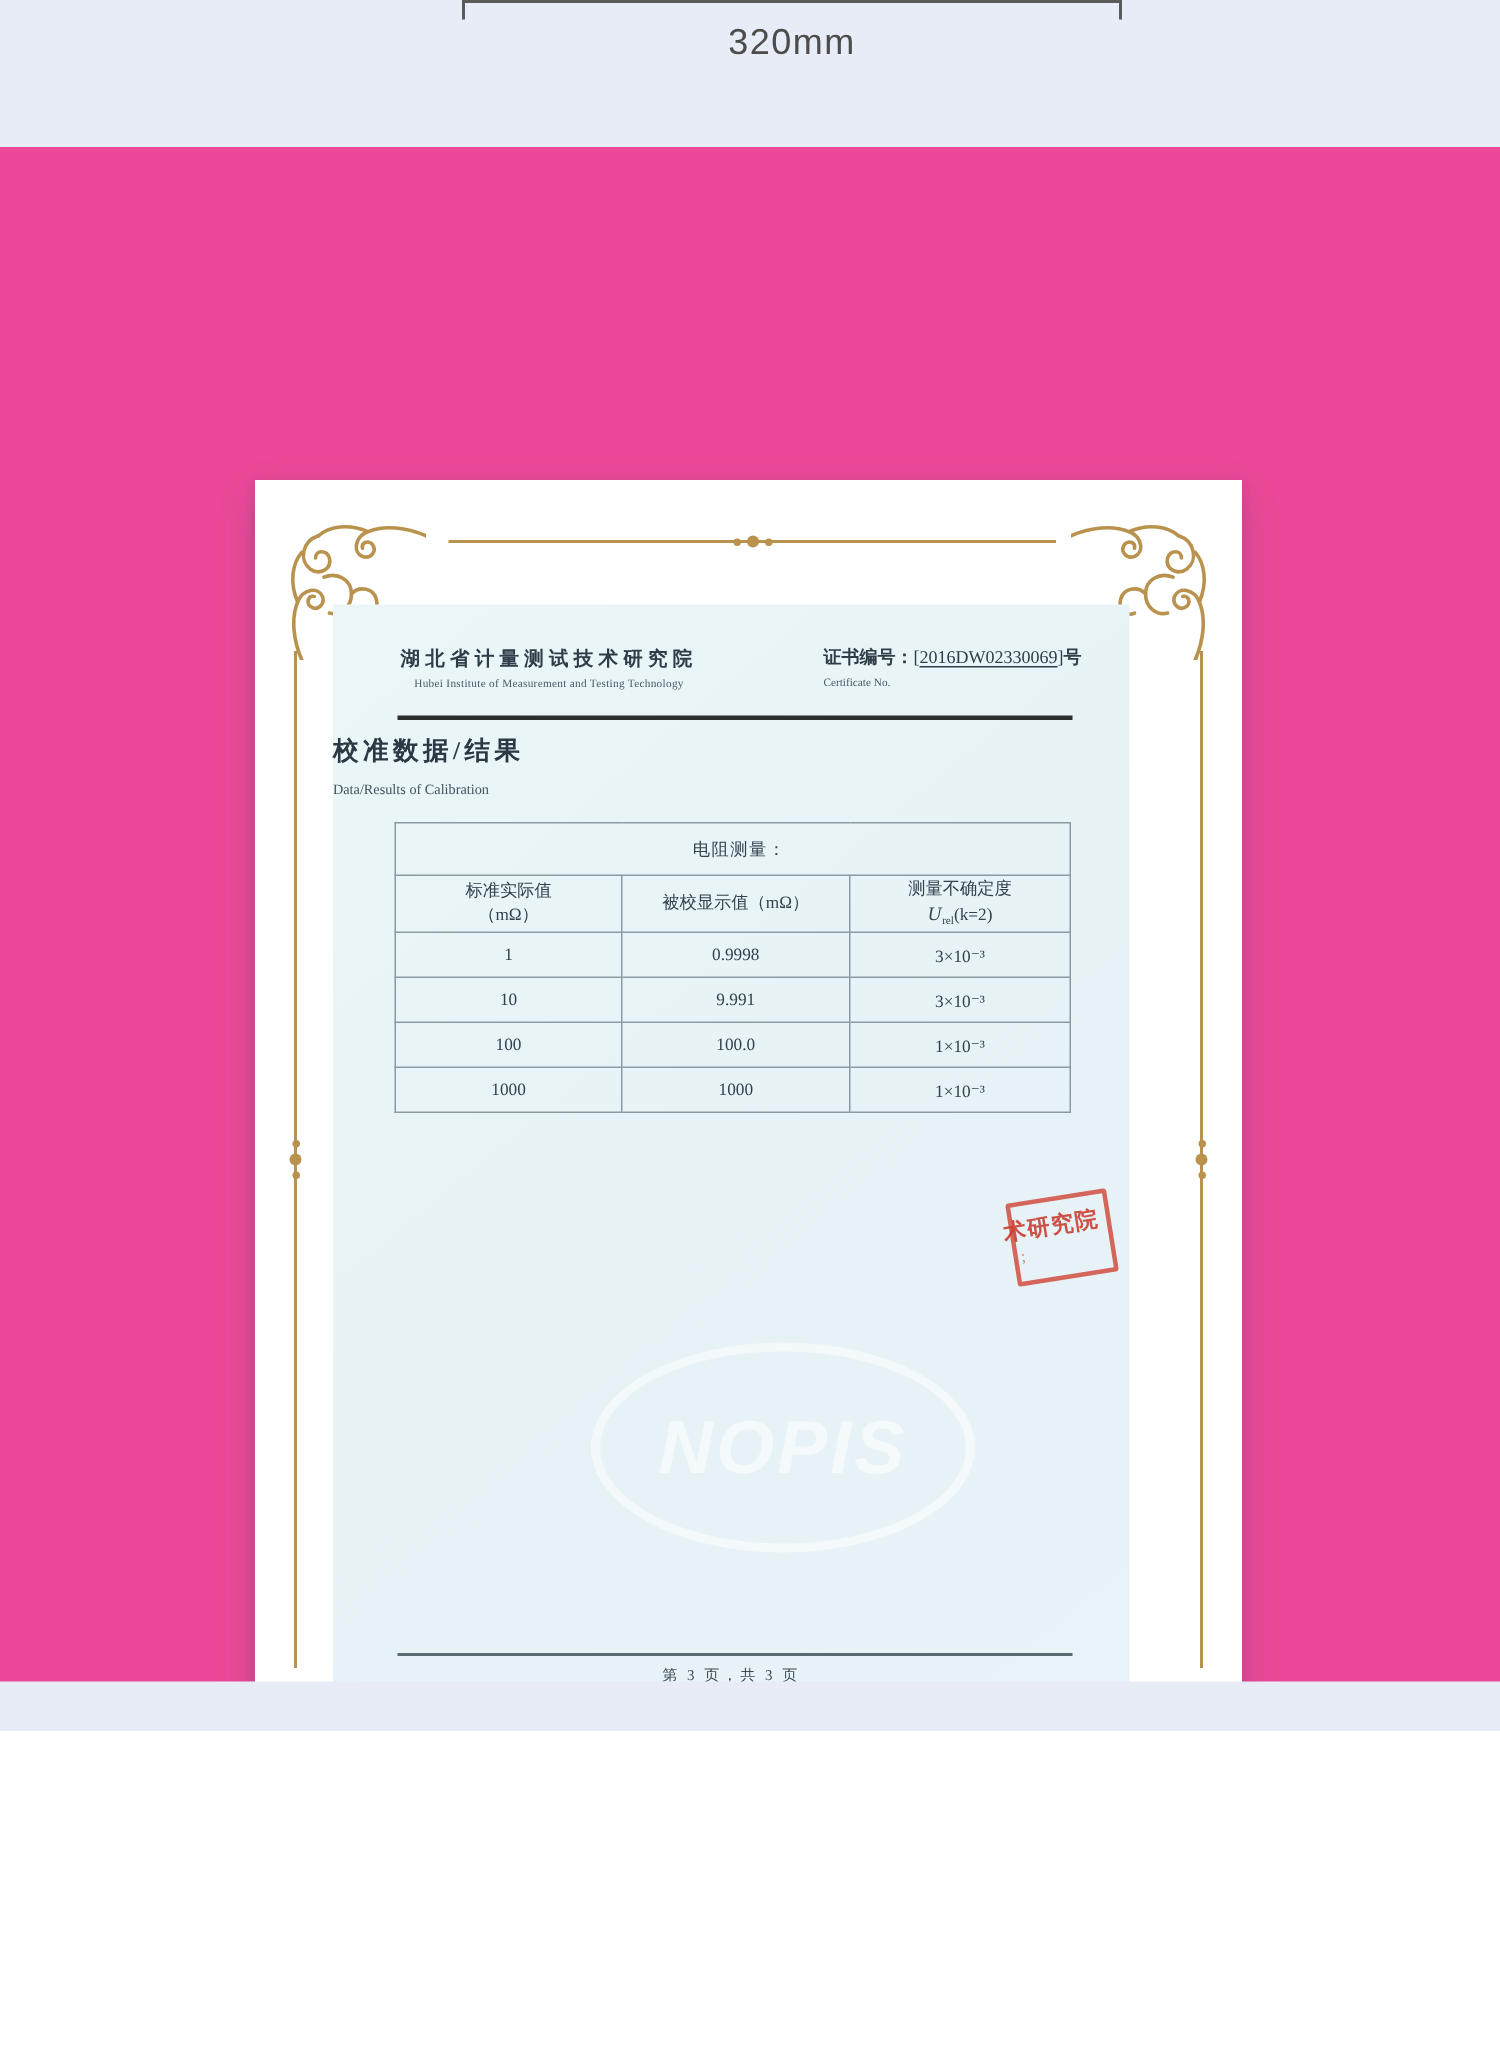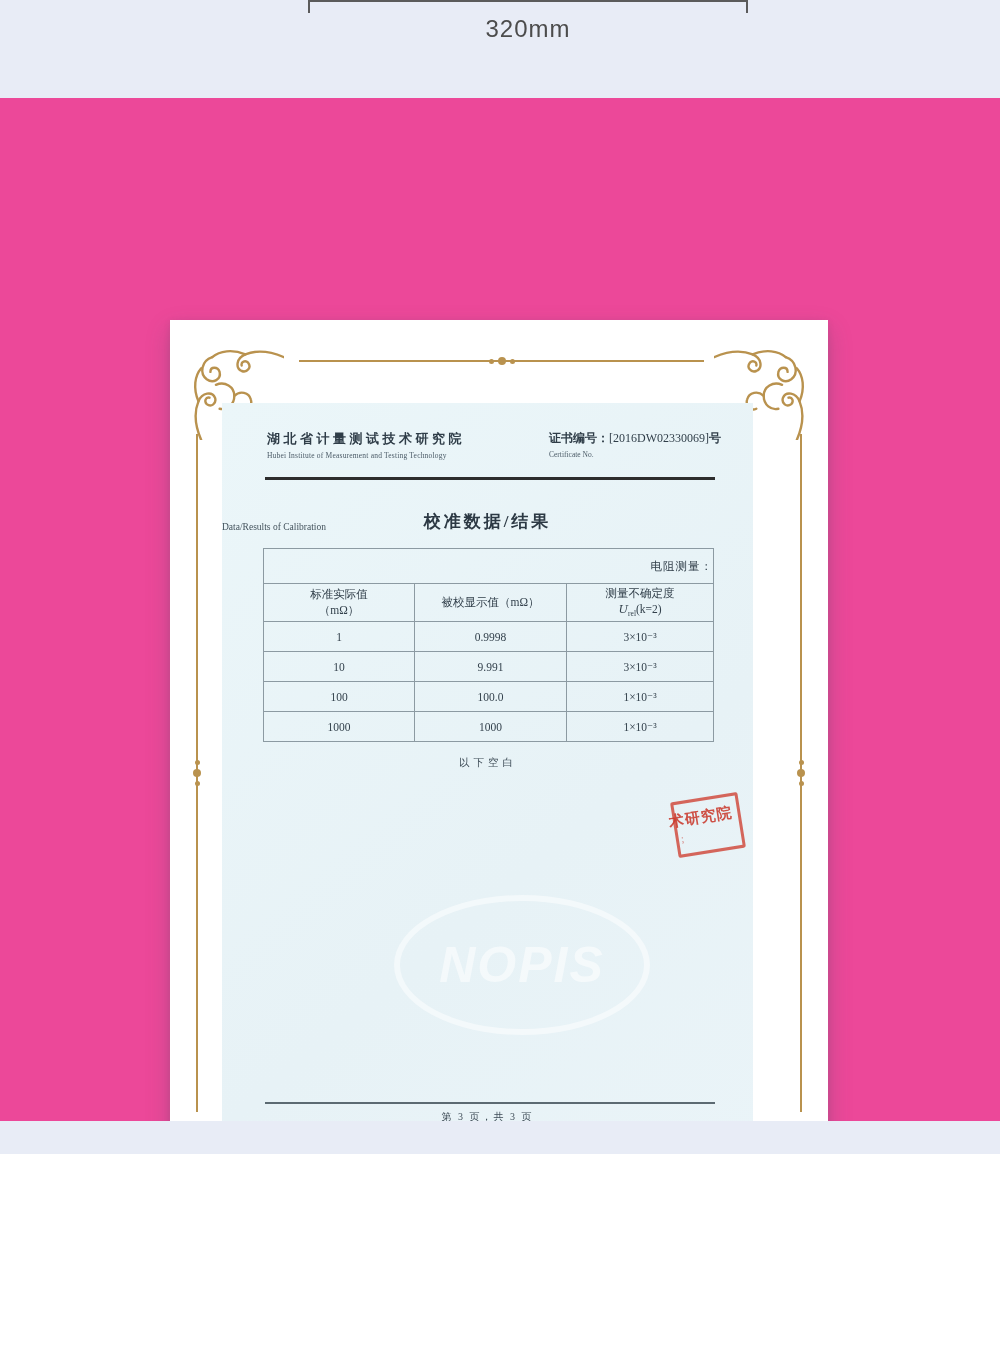--- a/index.html
+++ b/index.html
@@ -44,38 +44,38 @@
   .dot-l { width:8px; height:8px; }
 
   
   .inner-page { position:absolute; left:52px; top:83px; width:531px; height:761px;
     background:linear-gradient(140deg,#ebf6f9 0%,#e7f2f6 60%,#eaf4f8 100%);
     font-family:"Liberation Serif","DejaVu Serif",serif; color:#35434e; }
 
   .cert-header { position:absolute; top:27px; left:45px; right:32px;
     display:flex; justify-content:space-between; align-items:flex-start; }
   .issuer-cn { font-size:13px; font-weight:700; letter-spacing:3.5px; color:#2f3d48; white-space:nowrap; }
-  .issuer-en { font-size:7.5px; color:#4a5a66; margin-top:3px; letter-spacing:0.2px; }
+  .issuer-en { font-size:7.5px; color:#4a5a66; margin-top:3px; letter-spacing:0.2px;text-align:center; }
   .certno-line { font-size:12px; font-weight:700; color:#2f3d48; white-space:nowrap; }
   .certno-value { font-weight:400; }
-  .certno-number { text-underline-offset:2px; }
+  .certno-number { text-decoration:underline; text-underline-offset:2px; }
   .certno-sub { font-size:7.5px; color:#4a5a66; margin-top:3px; }
 
   .header-rule { position:absolute; top:74px; left:43px; width:450px; height:2.5px; background:#2d2d2d; }
 
-  .doc-title { position:absolute; top:107px; left:0; width:100%; text-align:center;
+  .doc-title { position:absolute; top:86px; left:0; width:100%; text-align:left;
     font-size:17px; font-weight:700; letter-spacing:3px; color:#2c3944; }
   .doc-sub { position:absolute; top:119px; left:0; width:100%; text-align:left;
     font-size:9.5px; color:#43525c; }
 
   table.cal-table { position:absolute; top:145px; left:41px; width:450px;
     border-collapse:collapse; table-layout:fixed; font-family:"Liberation Serif","DejaVu Serif",serif; }
   .cal-table td { border:1.5px solid #8c9aa2; text-align:center; vertical-align:middle;
     font-size:11.5px; color:#33414c; }
-  .cal-table .section-row td { text-align:right; padding-left:9px; height:35px; letter-spacing:1px; }
+  .cal-table .section-row td { text-align:center; padding-left:9px; height:35px; letter-spacing:1px; }
   .cal-table .head-row td { height:38px; line-height:1.35; }
   .cal-table .data-row td { height:30px; }
   .cal-table sub { font-size:0.65em; }
   .cal-table i { font-family:"DejaVu Serif",serif; }
 
   .end-note { position:absolute; top:353px; left:41px; width:450px; text-align:center;
     font-size:10.5px; letter-spacing:4px; color:#3e4c57; }
 
   .stamp { position:absolute; top:394px; left:452px; width:68px; height:56px;
     border:3.5px solid rgba(206,62,48,0.78); border-radius:2px; transform:rotate(-9deg); }
@@ -237,21 +237,20 @@
           <td>1×10⁻³</td>
         </tr>
         <tr class="data-row">
           <td>1000</td>
           <td>1000</td>
           <td>1×10⁻³</td>
         </tr>
       </tbody>
         </table>
 
-      <div class="end-note">以下空白</div>
 
       <div class="stamp">
         <div class="stamp-text">术研究院</div>
         <div class="stamp-mark">;</div>
       </div>
 
       <div class="watermark">
         <div class="watermark-text">NOPIS</div>
       </div>
 

